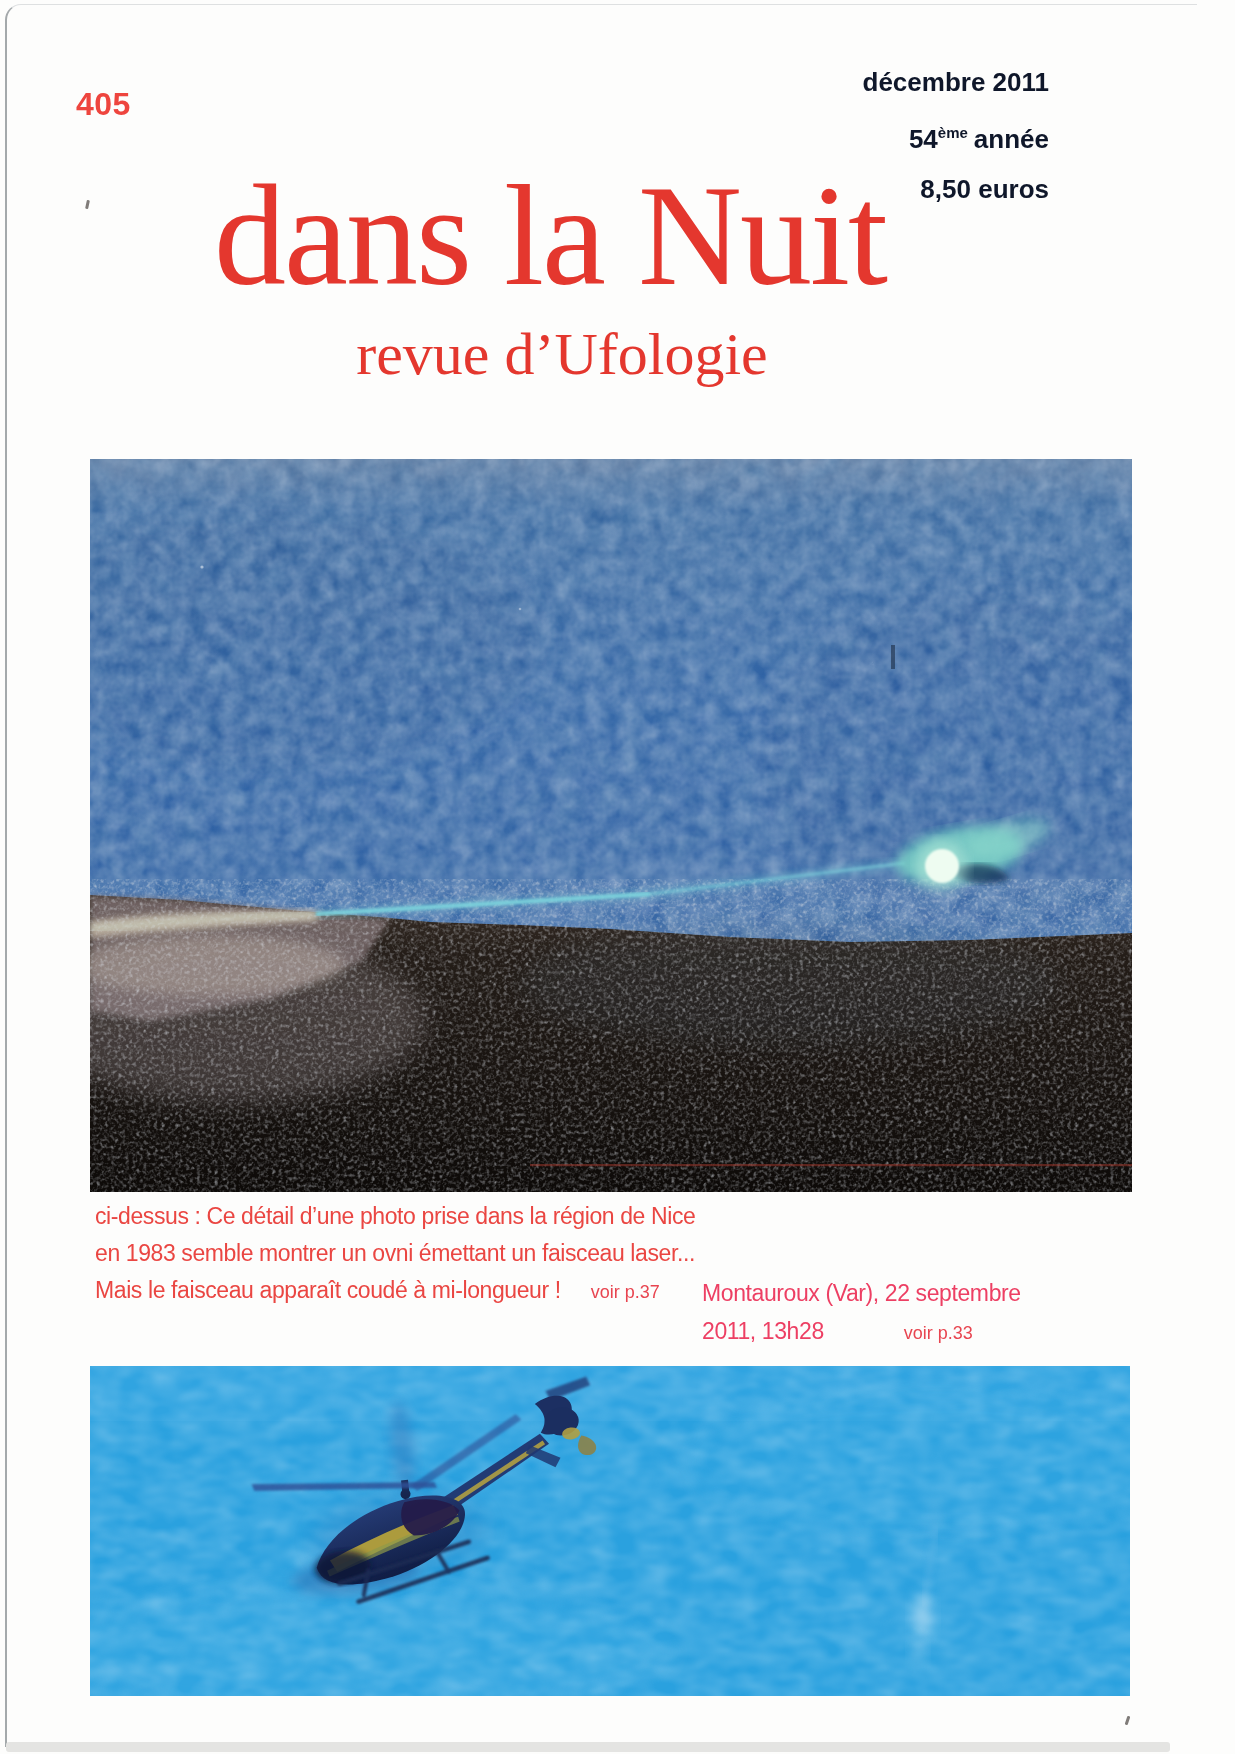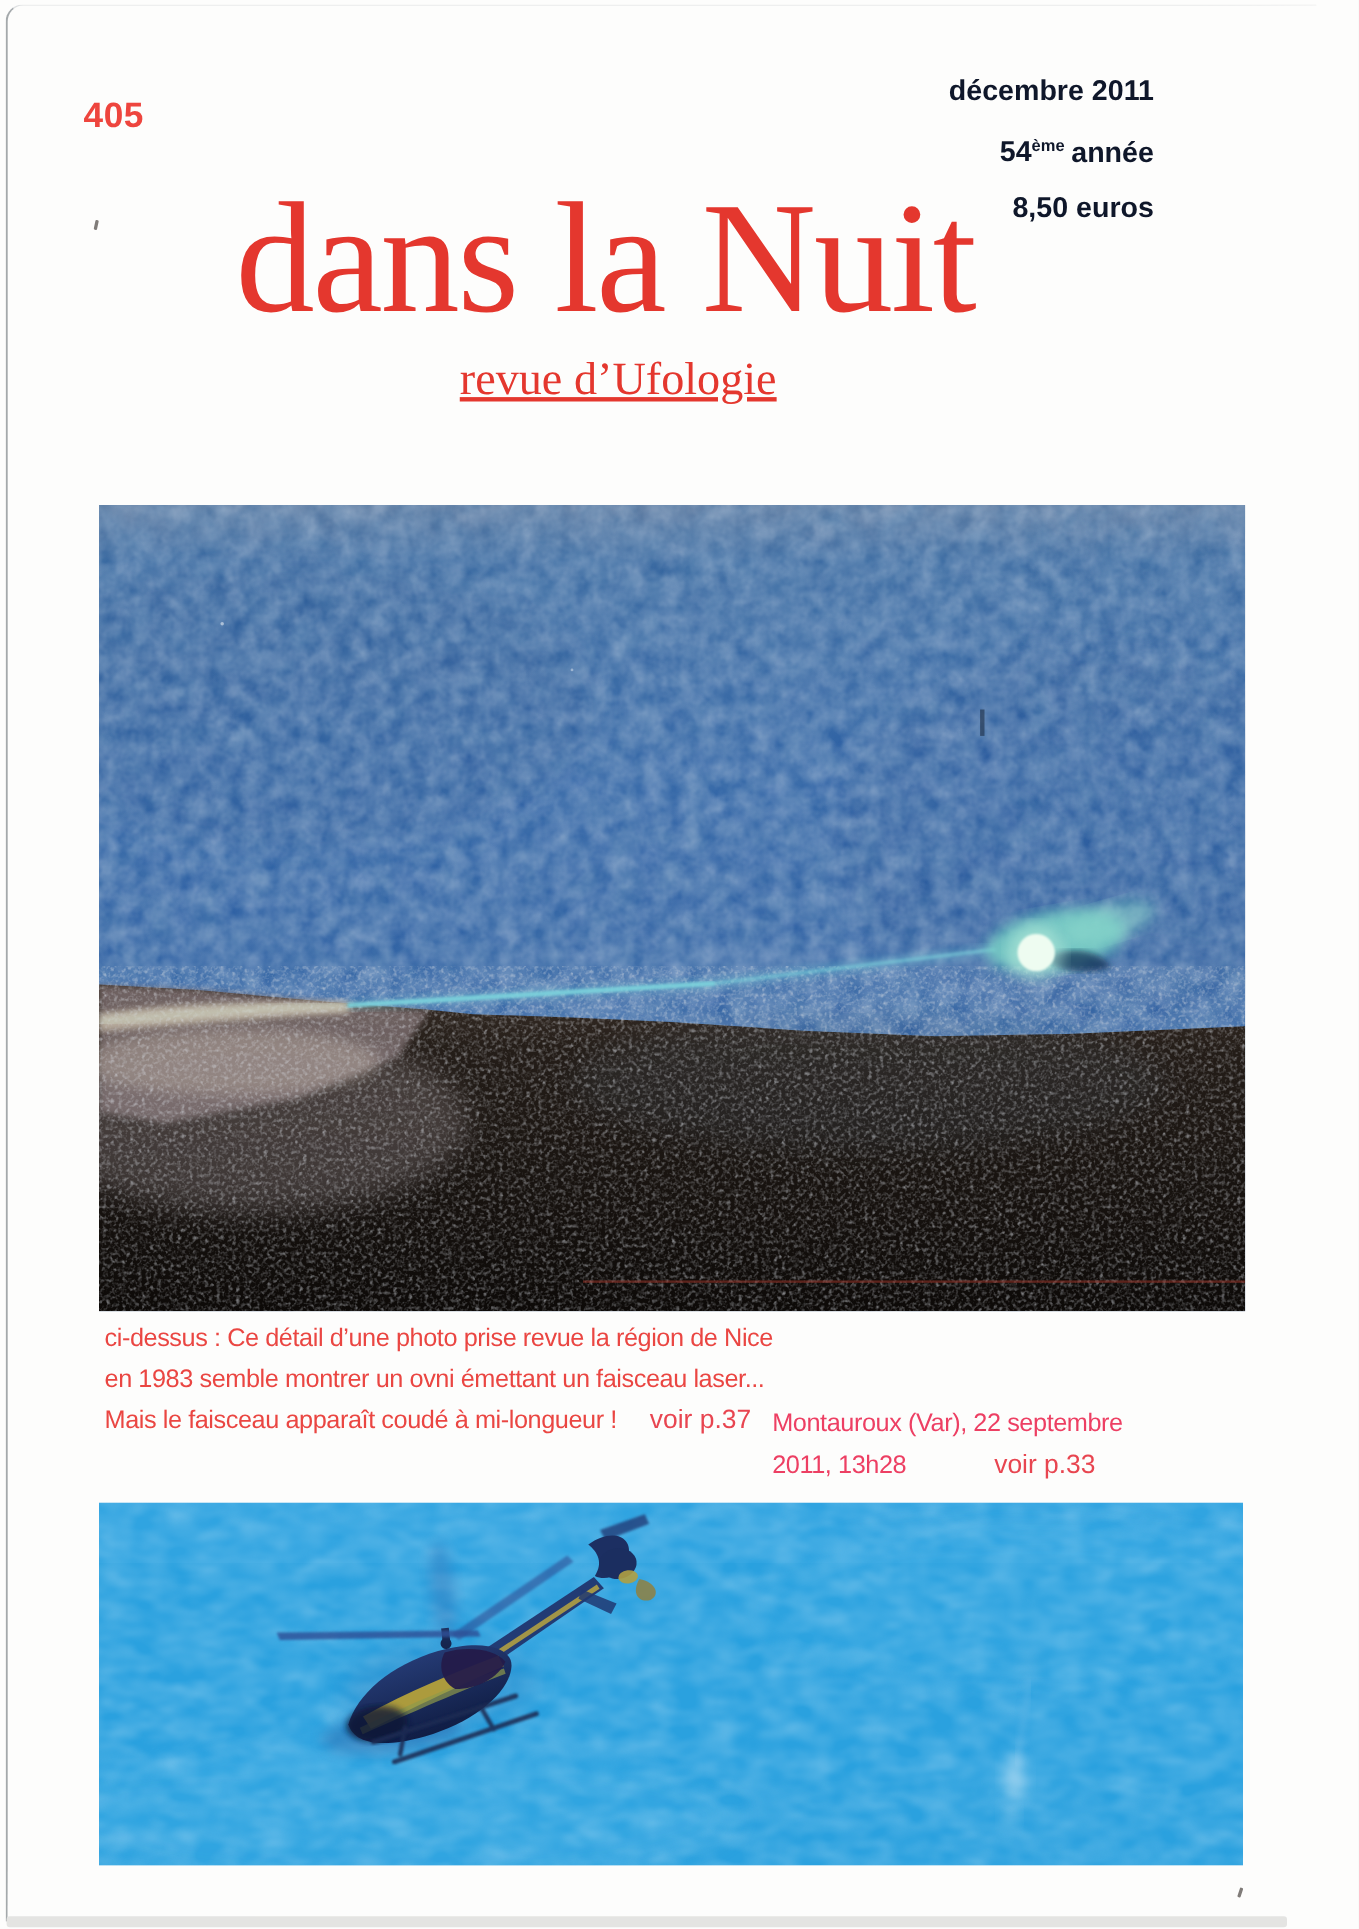--- a/index.html
+++ b/index.html
@@ -21,21 +21,21 @@
   .speck1{left:86px;top:200px;width:3px;height:9px;transform:rotate(12deg);}
   .speck2{left:1126px;top:1716px;width:3px;height:9px;transform:rotate(18deg);}
   
   .issue-no{
     position:absolute;left:76px;top:86px;font-size:32px;font-weight:bold;
     color:#ee453e;letter-spacing:.5px;
   }
   .mast{position:absolute;color:#e4372e;font-family:"Liberation Serif",serif;text-align:center;}
   .mast-l1{left:0;top:26px;width:1075px;font-size:150px;line-height:1;letter-spacing:-2px;}
   .mast-l2{left:20px;top:164px;width:1060px;font-size:144px;line-height:1;letter-spacing:-2px;font-family:Liberation Serif, serif;}
-  .mast-sub{left:62px;top:324px;width:1000px;font-size:42px;line-height:1;text-decoration:underline;}
+  .mast-sub{left:62px;top:324px;width:1000px;font-size:60px;line-height:1;}
   .info{
     position:absolute;right:186px;top:69px;text-align:right;
     font-weight:bold;font-size:26px;color:#0f172a;line-height:27px;
   }
   .info div{margin-bottom:23px;}
   .info sup{font-size:15px;font-weight:bold;}
   .info .yw{margin-left:6px;}
   
   .photo{position:absolute;display:block;}
   #photo1{left:90px;top:459px;}
@@ -44,21 +44,21 @@
   .cap-left{
     position:absolute;left:95px;top:1198px;width:720px;
     font-size:23px;letter-spacing:-.4px;color:#ea4642;line-height:37px;
     white-space:nowrap;
   }
   .cap-right{
     position:absolute;left:702px;top:1274px;width:380px;
     font-size:23px;letter-spacing:-.4px;color:#ed3f63;line-height:38px;
     white-space:nowrap;
   }
-  .ref{font-size:24px;letter-spacing:0;color:#e84550;}
+  .ref{font-size:18px;letter-spacing:0;color:#e84550;}
   .ref-37{margin-left:30px;}
   .ref-33{margin-left:80px;}
 </style>
 </head>
 <body>
 
 <div class="page">
 
   <div class="scan-left-edge"></div>
   <div class="scan-bottom-strip"></div>
@@ -149,21 +149,21 @@
     <g>
       <ellipse cx="870" cy="396" rx="64" ry="27" fill="#79d2c6" opacity="0.85" filter="url(#b6)" transform="rotate(-10 870 396)"></ellipse>
       <ellipse cx="918" cy="379" rx="44" ry="17" fill="#8fdacd" opacity="0.5" filter="url(#b6)" transform="rotate(-16 918 379)"></ellipse>
       <path d="M868,408 C890,401 912,407 920,420 C901,427 878,425 865,417 Z" fill="#0e2a50" opacity="0.7" filter="url(#b3)"></path>
       <circle cx="852" cy="407" r="26" fill="#bdeedd" opacity="0.5" filter="url(#b6)"></circle>
       <circle cx="852" cy="407" r="17" fill="#eefcf1" filter="url(#b1)"></circle>
     </g>
   </svg>
 
   <div class="cap-left">
-    <div>ci-dessus : Ce détail d’une photo prise revue la région de Nice</div>
+    <div>ci-dessus : Ce détail d’une photo prise dans la région de Nice</div>
     <div>en 1983 semble montrer un ovni émettant un faisceau laser...</div>
     <div><span>Mais le faisceau apparaît coudé à mi-longueur !</span><span class="ref ref-37">voir p.37</span></div>
   </div>
 
   <div class="cap-right">
     <div>Montauroux (Var), 22 septembre</div>
     <div><span>2011, 13h28</span><span class="ref ref-33">voir p.33</span></div>
   </div>
 
   <svg id="photo2" class="photo" width="1040" height="330" viewBox="0 0 1040 330" role="img">

